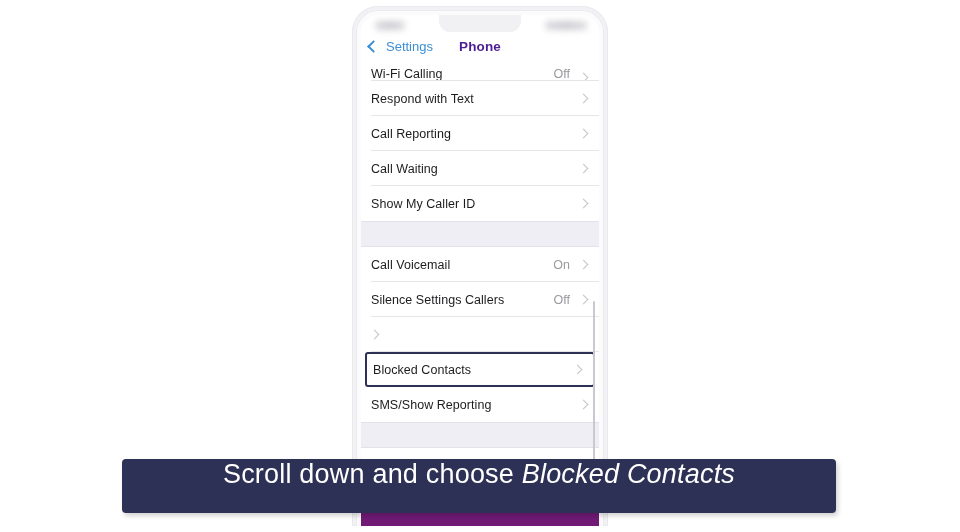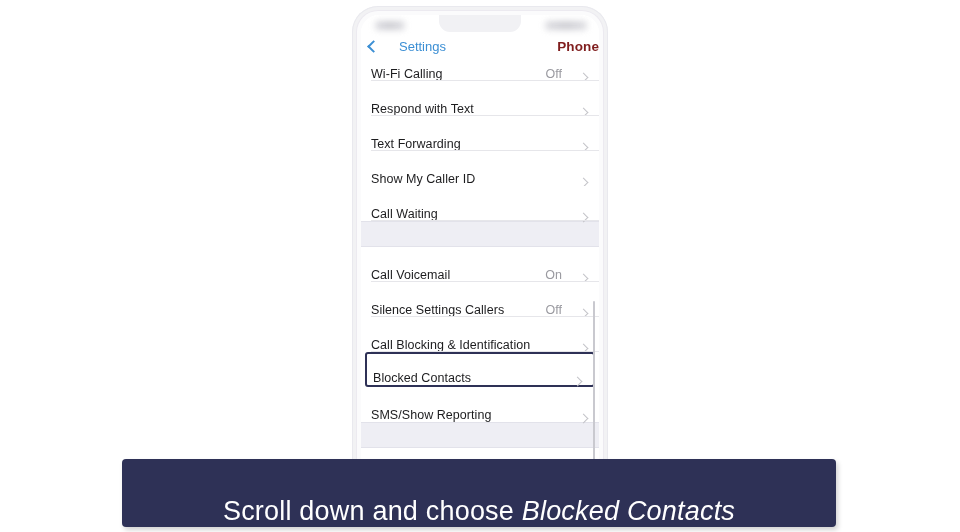--- a/index.html
+++ b/index.html
@@ -84,43 +84,43 @@
     position: relative;
     height: 24px;
     background: #ffffff;
   }
   #back-button {
     position: absolute;
     left: 6px;
     top: 2px;
     display: flex;
     align-items: center;
-    gap: 19px;
+    gap: 6px;
     color: #3c8fd4;
     font-size: 13px;
     cursor: pointer;
   }
   #back-chevron {
     display: inline-block;
     width: 7px;
     height: 7px;
     border-left: 2px solid #3c8fd4;
     border-bottom: 2px solid #3c8fd4;
     transform: rotate(45deg);
     margin-right: 2px;
     margin-left: 2px;
   }
   #nav-title {
     position: absolute;
     left: 0; right: 0;
     top: 2px;
-    text-align: right;
+    text-align: center;
     font-size: 13.5px;
     font-weight: bold;
-    color: #7f1d1d;
+    color: #4c1d95;
     letter-spacing: .1px;
   }
 
   
   #list-scroll {
     position: relative;
     background: #701a75;
     height: 465px;
     overflow: hidden;
   }
@@ -128,21 +128,21 @@
   .gap {
     height: 24px;
     background: #eeeef4;
     border-top: 1px solid #e2e2ea;
     border-bottom: 1px solid #e2e2ea;
   }
   .row {
     position: relative;
     height: 35px;
     display: flex;
-    align-items: flex-end;
+    align-items: center;
     padding-left: 10px;
     padding-right: 8px;
     background: #ffffff;
     cursor: pointer;
   }
   .row.clipped-top { height: 20px; align-items: flex-end; }
   .row-sep {
     position: absolute;
     left: 10px;
     right: 0;
@@ -152,21 +152,21 @@
   }
   .row-label {
     font-size: 12.5px;
     color: #1c1c1e;
     letter-spacing: .05px;
     flex: 1;
   }
   .row-value {
     font-size: 12.5px;
     color: #9a9aa0;
-    margin-right: 18px;
+    margin-right: 10px;
   }
   .chevron {
     display: inline-block;
     width: 6px;
     height: 6px;
     border-top: 1.4px solid #c3c3c8;
     border-right: 1.4px solid #c3c3c8;
     transform: rotate(45deg);
     margin-right: 4px;
     flex: none;
@@ -195,25 +195,25 @@
     border-radius: 2px;
     z-index: 4;
   }
 
   
   #caption-bar {
     position: absolute;
     left: 122px;
     top: 459px;
     width: 714px;
-    height: 68px;
+    height: 54px;
     background: #2e3156;
     border-radius: 4px;
     display: flex;
-    align-items: flex-end;
+    align-items: flex-start;
     justify-content: center;
     box-shadow: 2px 3px 5px rgba(0,0,0,.18);
     z-index: 10;
   }
   #caption-text {
     color: #ffffff;
     font-size: 27px;
     letter-spacing: .2px;
     white-space: nowrap;
   }
@@ -251,50 +251,49 @@
             <span class="row-value">Off</span>
             <span class="chevron"></span>
             <span class="row-sep"></span>
           </div>
           <div class="row">
             <span class="row-label">Respond with Text</span>
             <span class="chevron"></span>
             <span class="row-sep"></span>
           </div>
           <div class="row">
-            <span class="row-label">Text Forwarding</span>
+            <span class="row-label">Call Reporting</span>
+            <span class="chevron"></span>
+            <span class="row-sep"></span>
+          </div>
+          <div class="row">
+            <span class="row-label">Call Waiting</span>
             <span class="chevron"></span>
             <span class="row-sep"></span>
           </div>
           <div class="row">
             <span class="row-label">Show My Caller ID</span>
             <span class="chevron"></span>
-          </div>
-          <div class="row">
-            <span class="row-label">Call Waiting</span>
-            <span class="chevron"></span>
-            <span class="row-sep"></span>
           </div>
         </div>
         <div class="gap"></div>
         <div class="group">
           <div class="row">
             <span class="row-label">Call Voicemail</span>
             <span class="row-value">On</span>
             <span class="chevron"></span>
             <span class="row-sep"></span>
           </div>
           <div class="row">
             <span class="row-label">Silence Settings Callers</span>
             <span class="row-value">Off</span>
             <span class="chevron"></span>
             <span class="row-sep"></span>
           </div>
           <div class="row">
-            <span class="row-label">Call Blocking &amp; Identification</span>
             <span class="chevron"></span>
             <span class="row-sep"></span>
           </div>
           <div class="row" id="row-blocked-contacts">
             <span class="row-label">Blocked Contacts</span>
             <span class="chevron"></span>
           </div>
           <div class="row">
             <span class="row-label">SMS/Show Reporting</span>
             <span class="chevron"></span>

